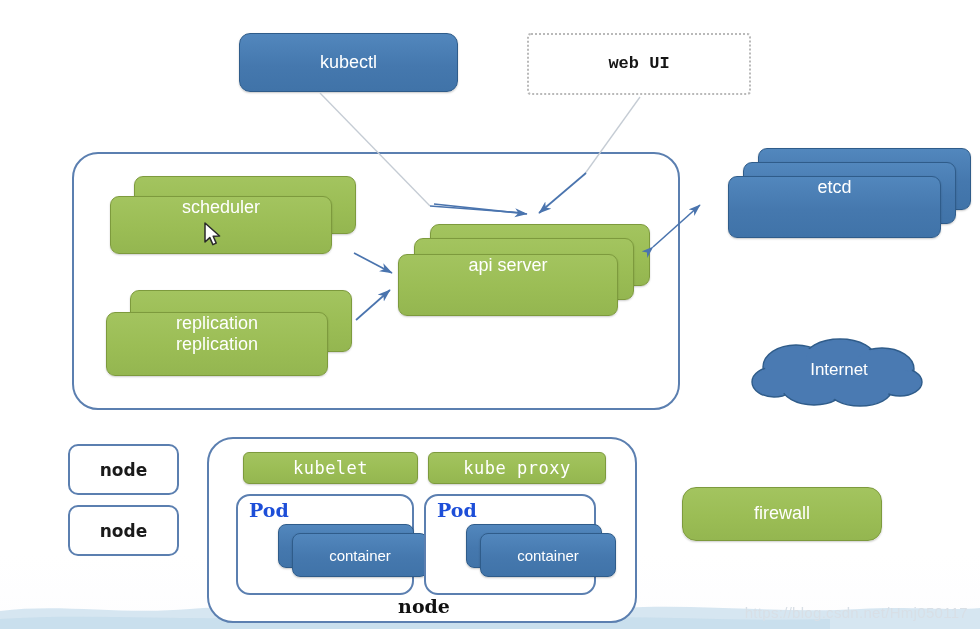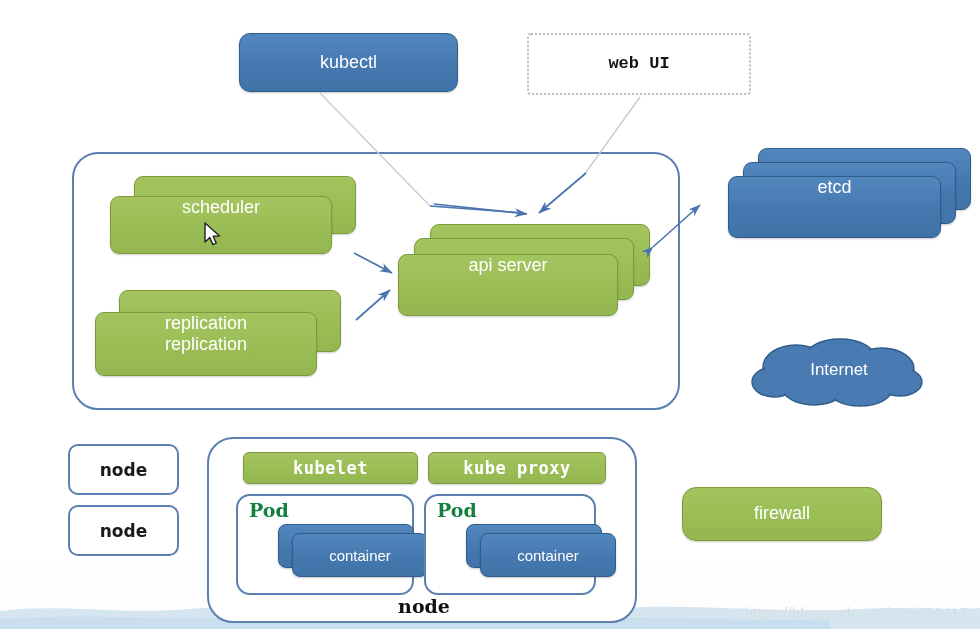--- a/index.html
+++ b/index.html
@@ -91,21 +91,21 @@
     display: flex; align-items: flex-start; justify-content: center;
     text-align: center;
   }
 
   
   #scheduler-stack { left: 110px; top: 176px; width: 246px; height: 78px; }
   #scheduler-stack .l1 { left: 24px; top: 0;   width: 222px; height: 58px; }
   #scheduler-stack .l2 { left: 0;   top: 20px; width: 222px; height: 58px; font-size: 18px; }
 
   
-  #rc-stack { left: 95px; top: 290px; width: 246px; height: 71px; }
+  #rc-stack { left: 106px; top: 290px; width: 246px; height: 71px; }
   #rc-stack .l1 { left: 24px; top: 0;   width: 222px; height: 62px; }
   #rc-stack .l2 { left: 0;   top: 22px; width: 222px; height: 64px; font-size: 18px; }
   #rc-stack .l2 span { display: block; }
 
   
   #api-stack { left: 398px; top: 224px; width: 252px; height: 104px; }
   #api-stack .l1 { left: 32px; top: 0;   width: 220px; height: 62px; }
   #api-stack .l2 { left: 16px; top: 14px; width: 220px; height: 62px; }
   #api-stack .l3 { left: 0;   top: 30px; width: 220px; height: 62px; font-size: 18px; }
 
@@ -160,21 +160,21 @@
     left: 0; bottom: 4px; width: 430px;
     text-align: center;
     font-family: "DejaVu Serif", "Liberation Serif", serif;
     font-weight: 700;
     font-size: 19px;
     color: #111111;
   }
 
   .mono-green {
     font-family: "DejaVu Sans Mono", "Liberation Mono", monospace;
-    font-weight: 700;
+    font-weight: 400;
     font-size: 17px;
     letter-spacing: .5px;
   }
   #kubelet    { left: 243px; top: 452px; width: 175px; height: 32px; border-radius: 6px; }
   #kube-proxy { left: 428px; top: 452px; width: 178px; height: 32px; border-radius: 6px; }
 
   
   .pod {
     position: absolute;
     border: 2px solid #5b7fb0;
@@ -183,21 +183,21 @@
   }
   #pod-1 { left: 236px; top: 494px; width: 178px; height: 101px; }
   #pod-2 { left: 424px; top: 494px; width: 172px; height: 101px; }
 
   .pod-label {
     position: absolute;
     left: 11px; top: 3px;
     font-family: "DejaVu Serif", "Liberation Serif", serif;
     font-weight: 700;
     font-size: 19px;
-    color: #15803d;
+    color: #1d4ed8;
   }
 
   
   .container-stack { position: absolute; left: 12px; top: 28px; width: 152px; height: 56px; padding-left: 41px; }
   .container-stack .layer { position: absolute; border-radius: 8px; }
   .container-stack .c1 { left: 0;  top: 0;  width: 136px; height: 44px; }
   .container-stack .c2 {
     left: 14px; top: 9px; width: 136px; height: 44px;
     display: flex; align-items: center; justify-content: center;
     font-size: 15px;

